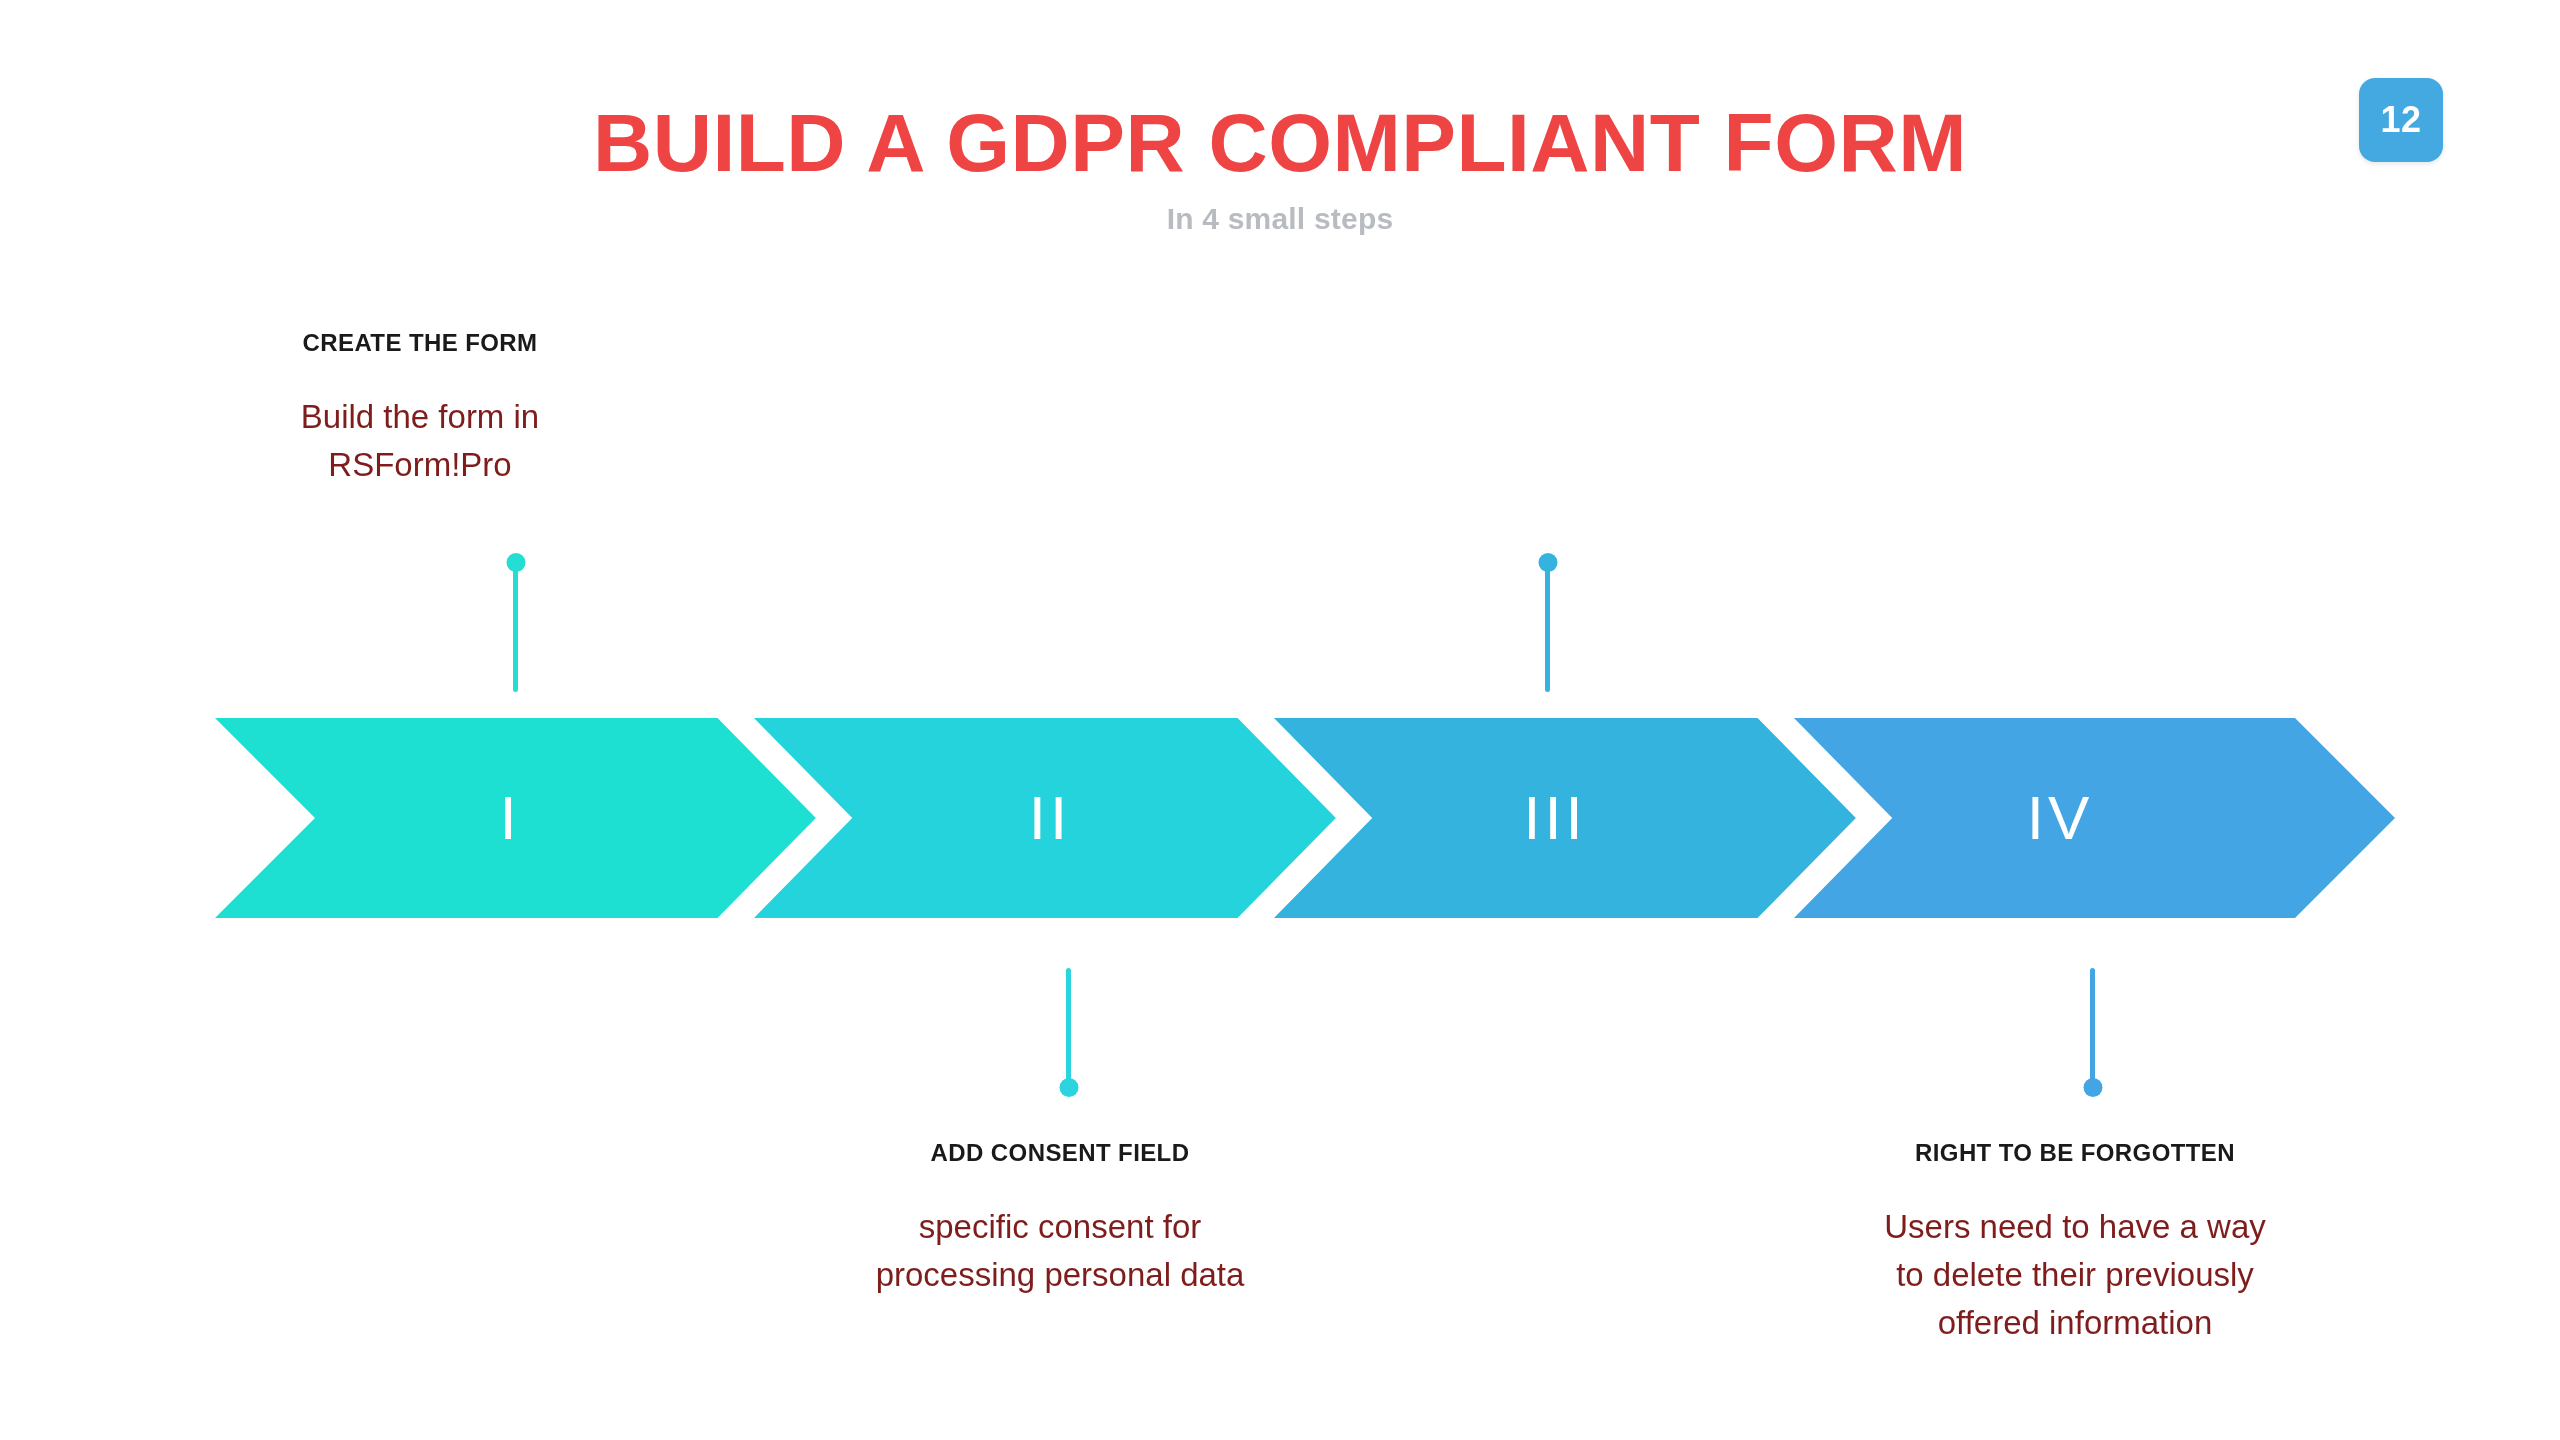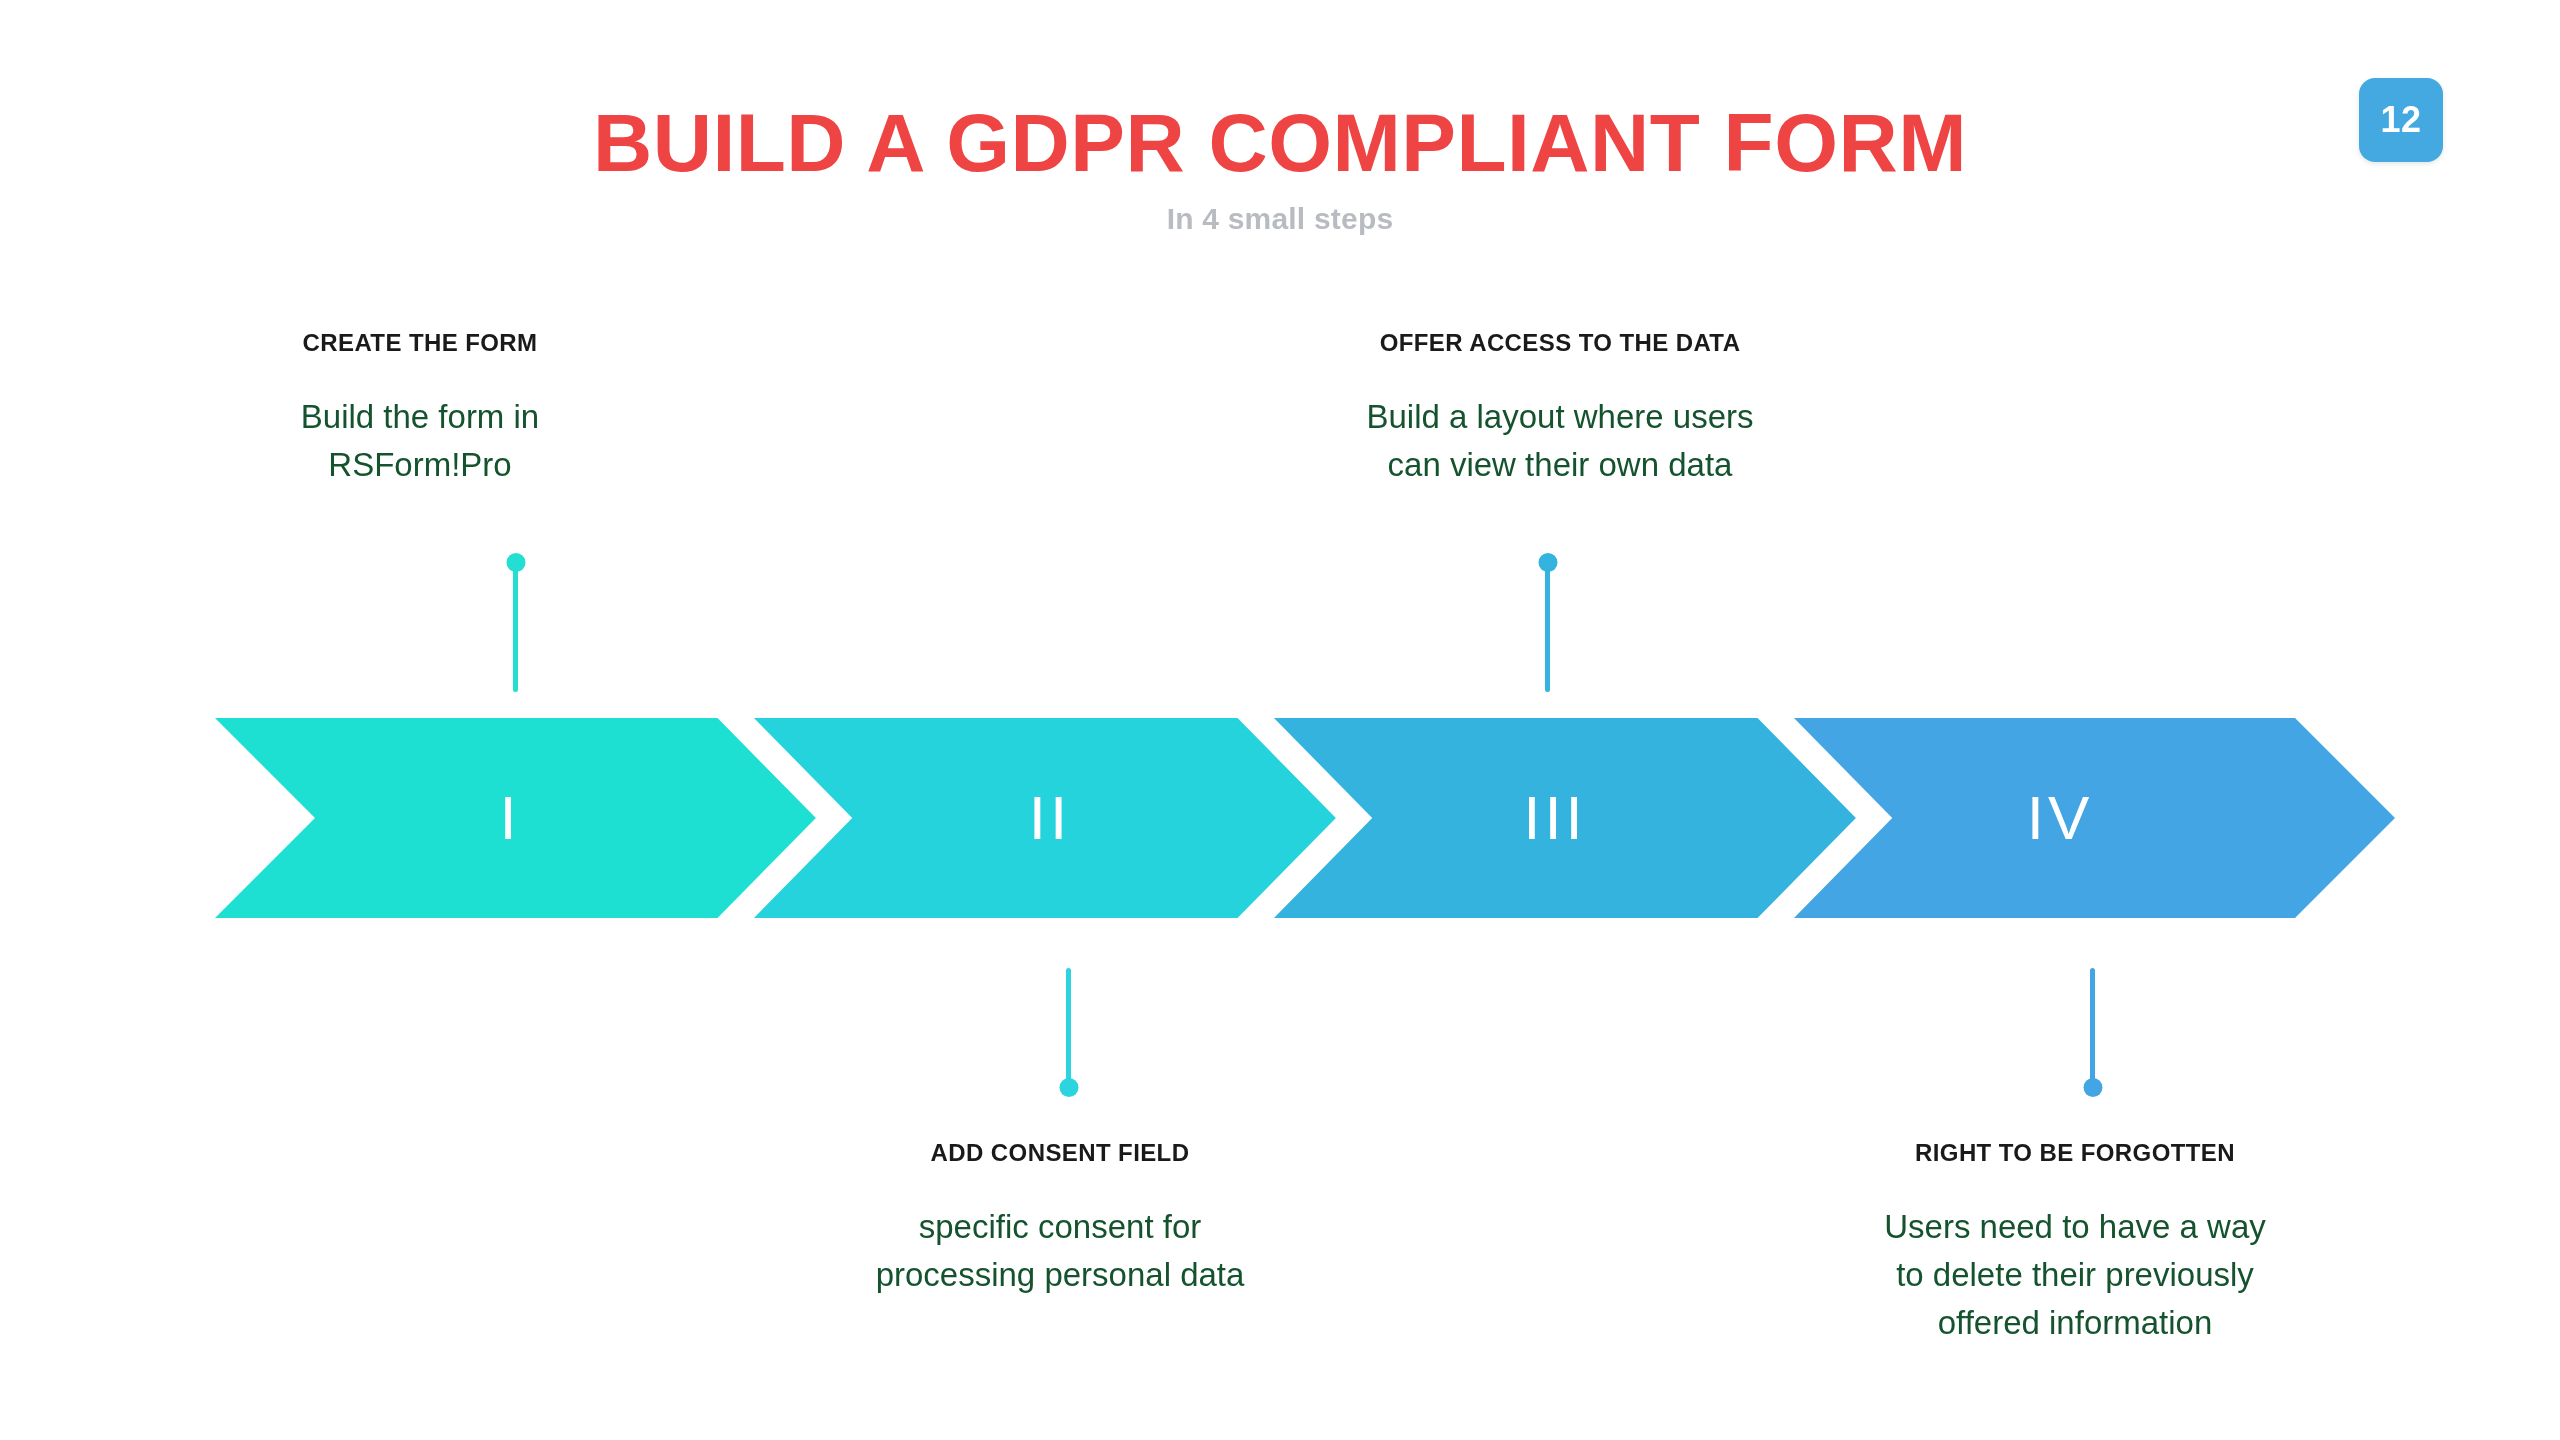--- a/index.html
+++ b/index.html
@@ -81,21 +81,21 @@
     font-weight: bold;
     color: #1a1a1a;
     letter-spacing: 0.4px;
     white-space: nowrap;
     line-height: 1.1;
   }
   .step-body {
     margin-top: 37px;
     font-size: 33px;
     font-weight: normal;
-    color: #14532d;
+    color: #7f1d1d;
     line-height: 1.45;
   }
   .step-body > span { display: block; white-space: nowrap; }
 
   
   .st-1 { left: 210px;  top: 330px;  width: 420px; }
   .st-3 { left: 1330px; top: 330px;  width: 460px; }
   
   .st-2 { left: 840px;  top: 1140px; width: 440px; }
   .st-4 { left: 1850px; top: 1140px; width: 450px; }
@@ -171,27 +171,20 @@
   <div class="subtitle">In 4 small steps</div>
 
   <div class="step-text st-1">
     <div class="step-head">CREATE THE FORM</div>
     <div class="step-body">
       <span>Build the form in</span>
       <span>RSForm!Pro</span>
     </div>
   </div>
 
-  <div class="step-text st-3">
-    <div class="step-head">OFFER ACCESS TO THE DATA</div>
-    <div class="step-body">
-      <span>Build a layout where users</span>
-      <span>can view their own data</span>
-    </div>
-  </div>
 
   <div class="step-text st-2">
     <div class="step-head">ADD CONSENT FIELD</div>
     <div class="step-body">
       <span>specific consent for</span>
       <span>processing personal data</span>
     </div>
   </div>
 
   <div class="step-text st-4">

